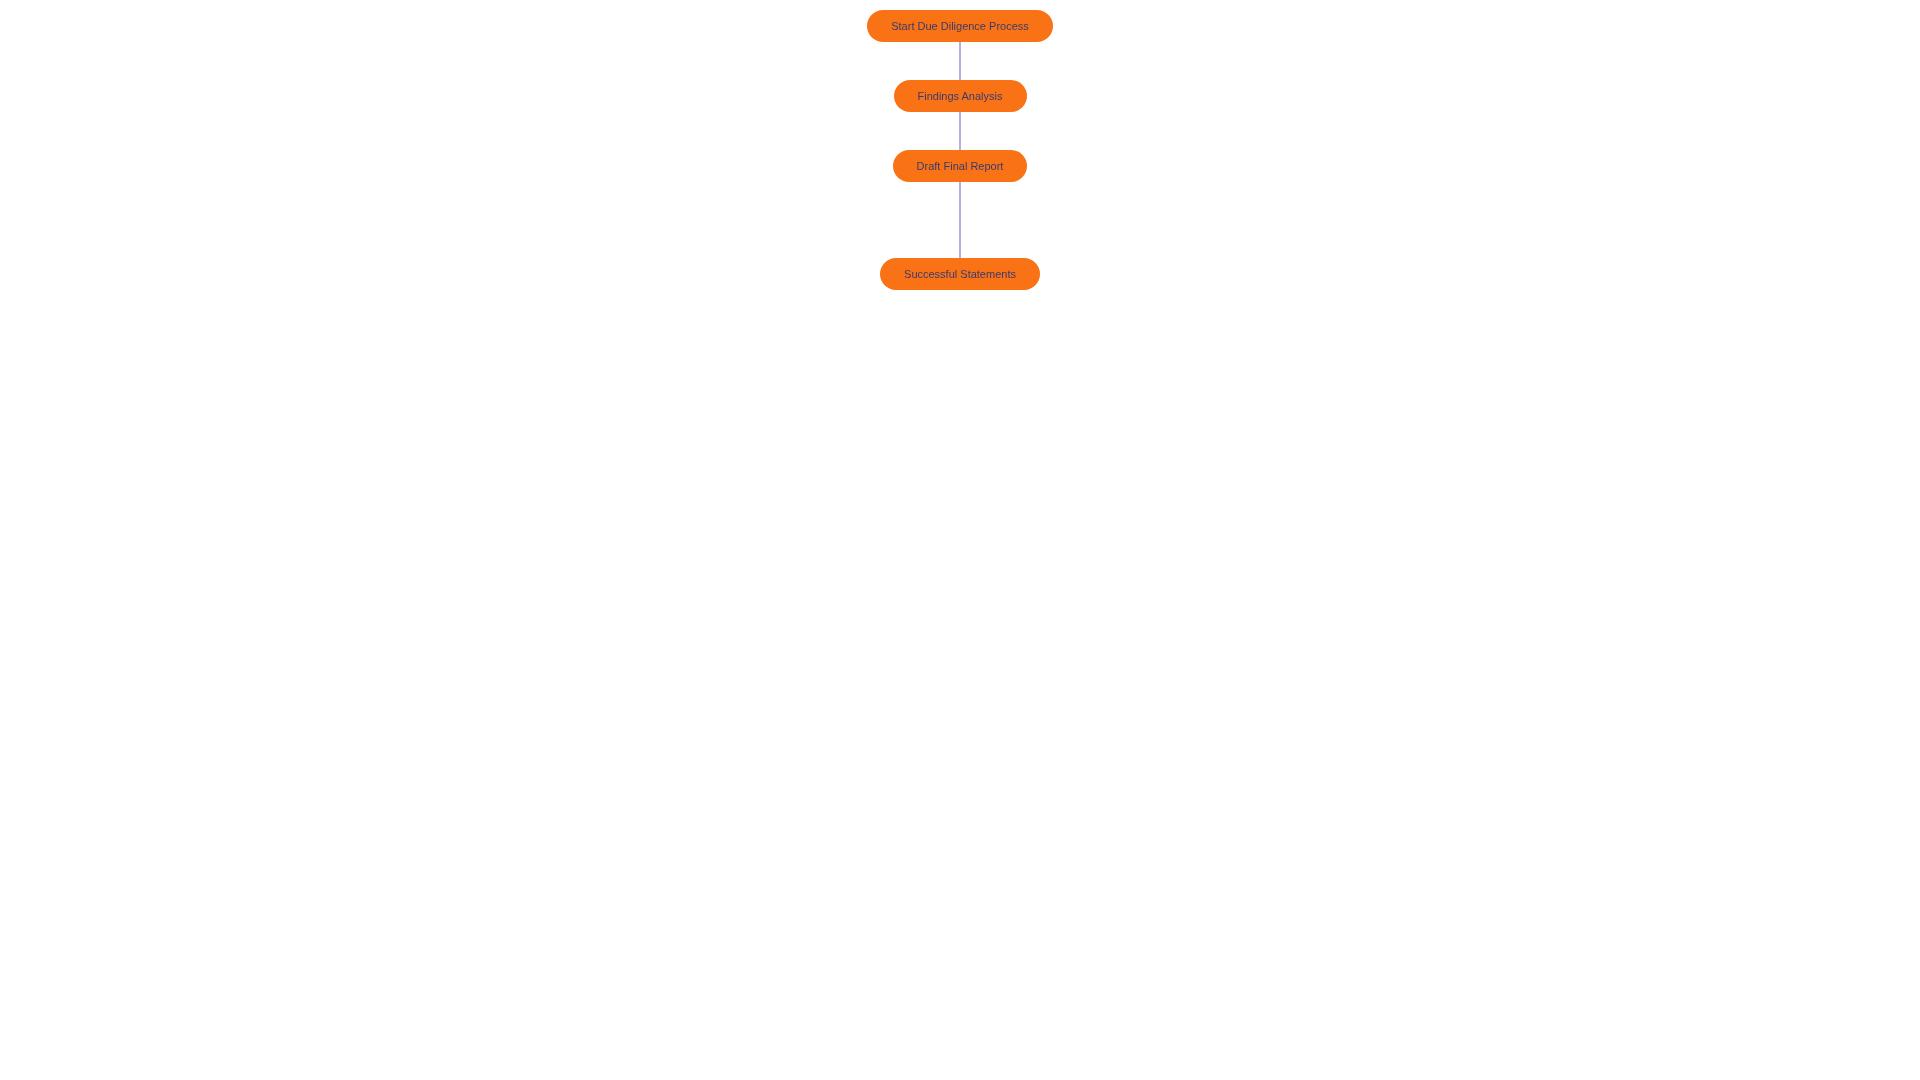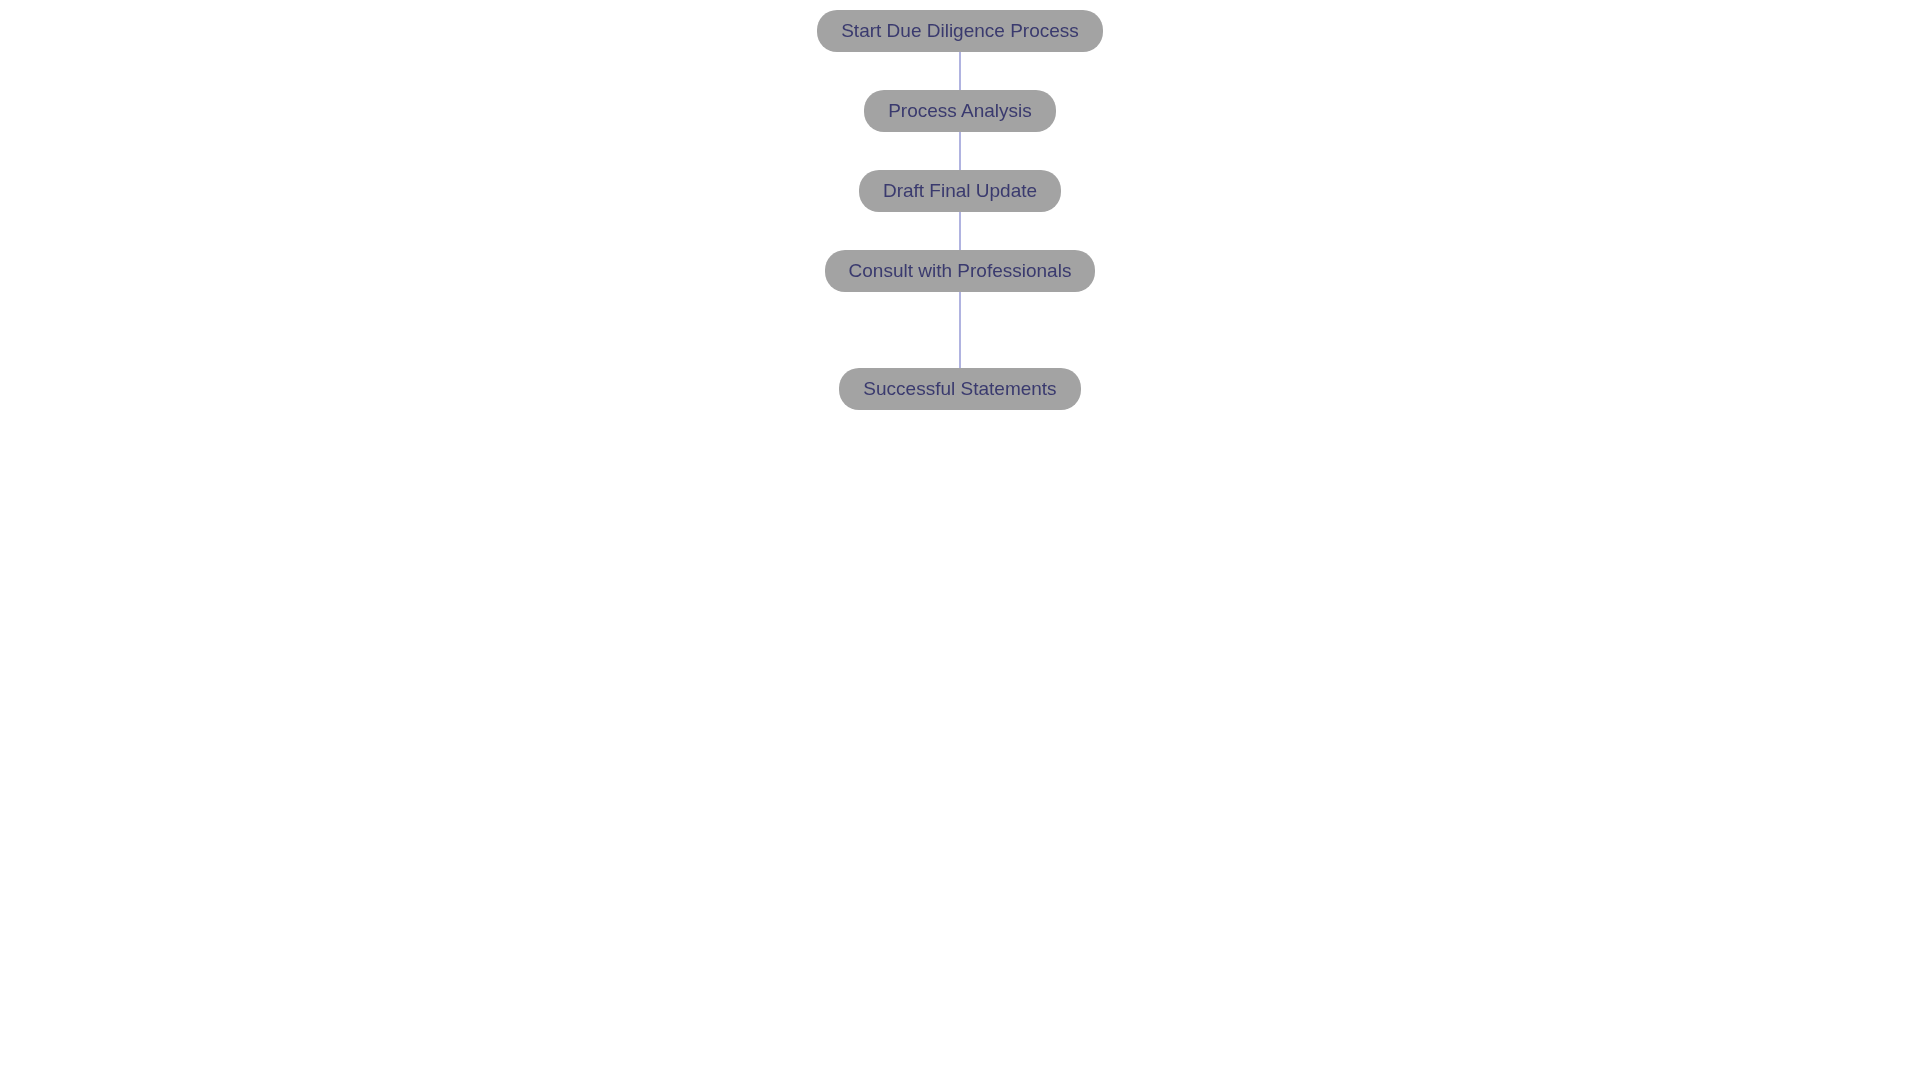--- a/index.html
+++ b/index.html
@@ -18,24 +18,24 @@
 
     .flowchart-container {
       display: flex;
       flex-direction: column;
       align-items: center;
       padding-top: 10px;
       width: 100%;
     }
 
     .flow-node {
-      background-color: #a3a3a3;
+      background-color: #f97316;
       border-radius: 20px;
       padding: 10px 24px;
-      font-size: 19px;
+      font-size: 11px;
       color: #3a3a6e;
       text-align: center;
       white-space: nowrap;
       cursor: pointer;
       user-select: none;
       min-width: 120px;
     }
 
     .flow-node.wide {
       min-width: 160px;
@@ -56,29 +56,25 @@
   </style>
 </head>
 <body>
 
 <div class="flowchart-container">
 <div class="node-wrapper">
       <div class="flow-node">Start Due Diligence Process</div>
       <div class="flow-connector"></div>
     </div>
     <div class="node-wrapper">
-      <div class="flow-node">Process Analysis</div>
+      <div class="flow-node">Findings Analysis</div>
       <div class="flow-connector"></div>
     </div>
     <div class="node-wrapper">
-      <div class="flow-node">Draft Final Update</div>
-      <div class="flow-connector"></div>
-    </div>
-    <div class="node-wrapper">
-      <div class="flow-node">Consult with Professionals</div>
+      <div class="flow-node">Draft Final Report</div>
       <div class="flow-connector"></div>
     </div>
     <div class="node-wrapper">
       <div class="flow-connector"></div>
     </div>
     <div class="node-wrapper">
       <div class="flow-node">Successful Statements</div>
     </div>
   </div>
 

